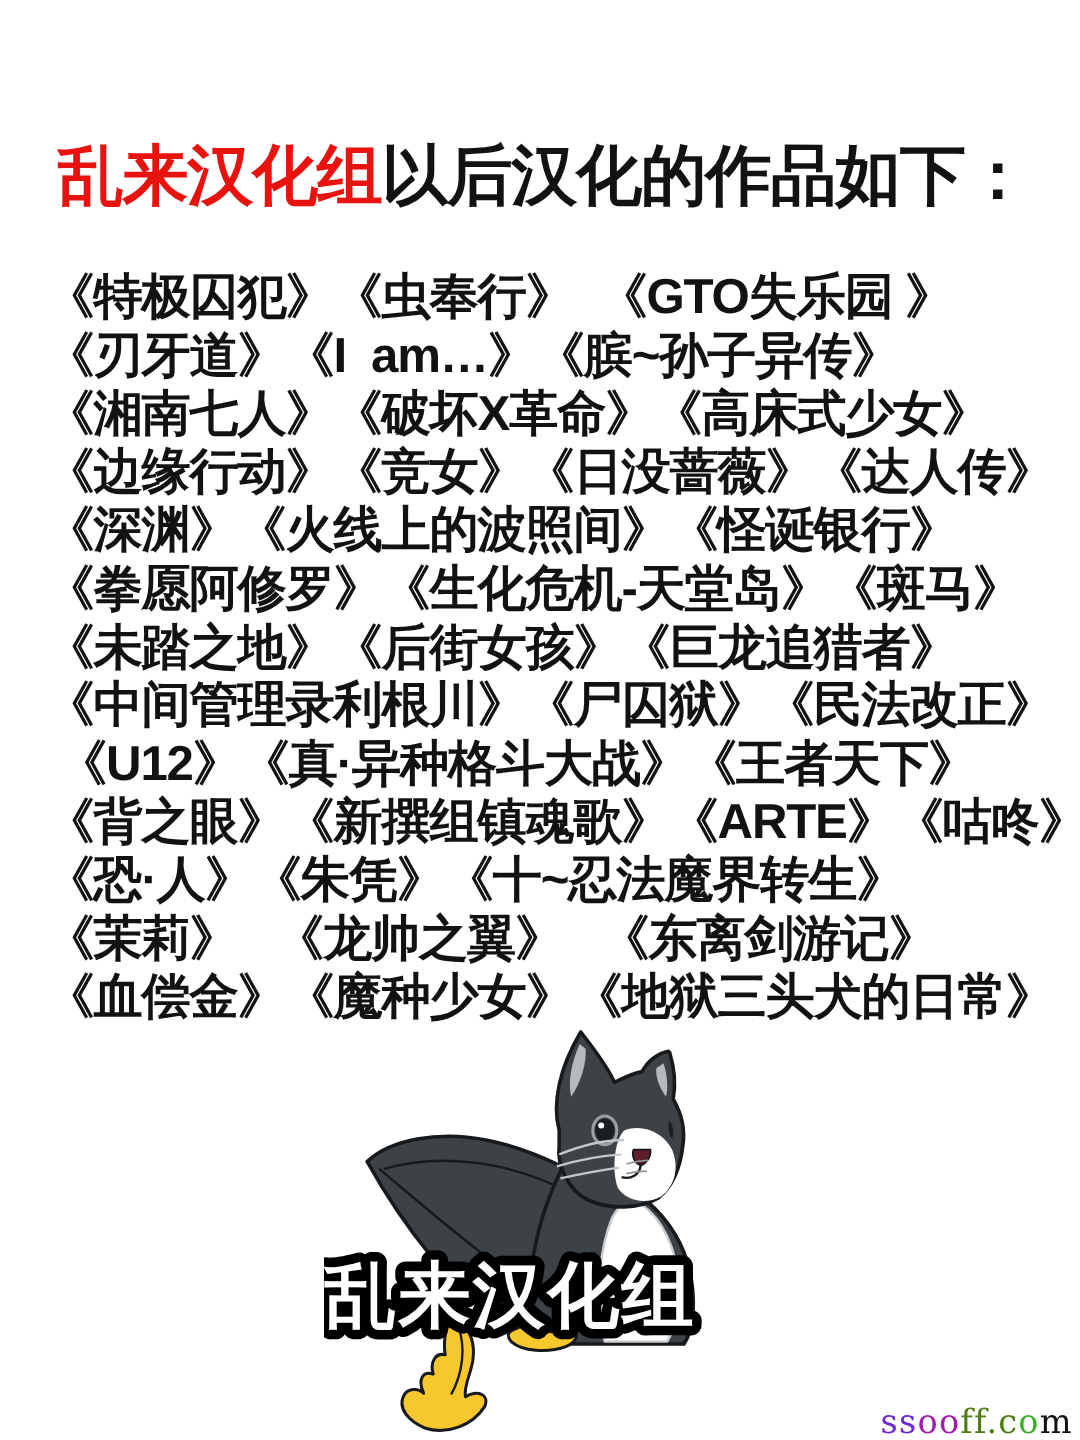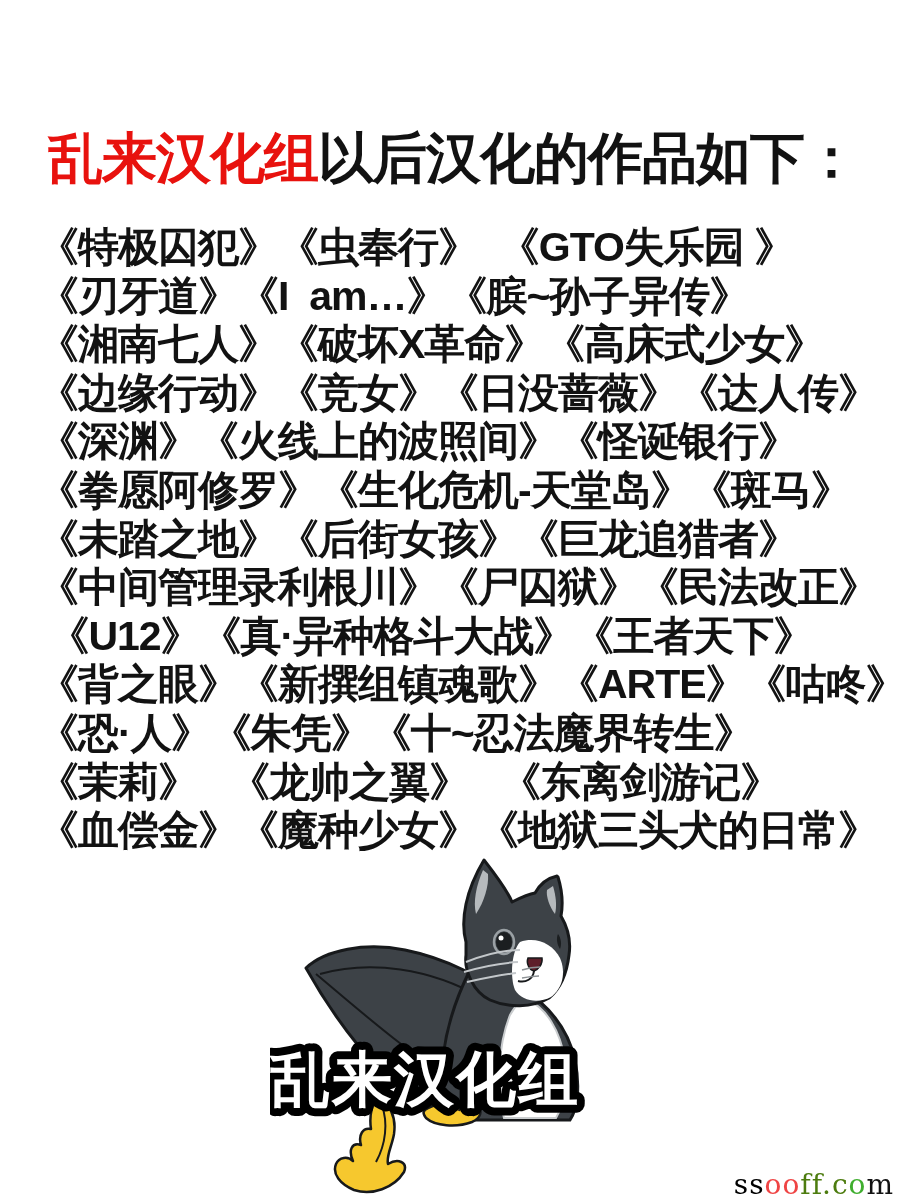--- a/index.html
+++ b/index.html
@@ -1,19 +1,19 @@
 <!DOCTYPE html>
 <html style="--title-red: #e8120e; --text-black: #121212; --watermark-green: #3fae2e; --mascot-body: #3d4247; --mascot-feet: #f6c82e; --nose-maroon: #5e1f2a;"><head>
 <meta charset="utf-8">
 <style>
   html,body{margin:0;padding:0;background:#ffffff;}
   #page{position:relative;width:900px;height:1200px;background:#ffffff;overflow:hidden;
         font-family:"Liberation Sans","DejaVu Sans",sans-serif;color:var(--text-black);}
   .title{position:absolute;left:48px;top:110px;font-size:55px;font-weight:bold;
-         letter-spacing:-1px;white-space:pre;margin-top:12px;}
+         letter-spacing:-1px;white-space:pre;}
   .title .group{color:var(--title-red);}
   .works{position:absolute;left:38px;top:223px;font-size:41px;font-weight:bold;
          line-height:48.6px;white-space:pre;letter-spacing:-1px;}
   .works div{height:48.6px;}
   .mascot{position:absolute;left:270px;top:850px;width:350px;height:345px;}
   .watermark{position:absolute;right:6px;top:1168px;font-family:"DejaVu Serif","Liberation Serif",serif;
              font-size:28px;font-weight:normal;letter-spacing:1px;}
 </style>
 </head>
 <body>
@@ -66,15 +66,15 @@
     <path d="M 264 121 C 263 129 256 133 248 131" fill="none" stroke="#17191b" stroke-width="2"></path>
 
     <path d="M 196 112 C 216 104 234 100 250 100 M 194 122 C 214 116 232 113 248 112
          M 197 132 C 215 128 231 125 246 123" fill="none" stroke="#c3c7ca" stroke-width="2"></path>
     <path d="M 252 120 C 258 118 264 117 270 117 M 252 128 C 258 127 264 126 269 126" fill="none" stroke="#8d9295" stroke-width="1.5"></path>
 
     <text x="155" y="250" text-anchor="middle" font-size="60" font-weight="bold" font-family="Liberation Sans, DejaVu Sans, sans-serif" letter-spacing="2" fill="#000000" stroke="#000000" stroke-width="16" stroke-linejoin="round">乱来汉化组</text>
     <text x="155" y="250" text-anchor="middle" font-size="60" font-weight="bold" font-family="Liberation Sans, DejaVu Sans, sans-serif" letter-spacing="2" fill="#ffffff">乱来汉化组</text>
   </svg>
 
-  <div class="watermark"><span style="color: #000000;">ss</span><span style="color: #ef4444;">oo</span><span style="color: #4d7c0f;">ff.c</span><span style="color: rgb(63, 174, 46);">o</span><span style="color: rgb(18, 18, 18);">m</span></div>
+  <div class="watermark"><span style="color: #6d28d9;">ss</span><span style="color: #a21caf;">oo</span><span style="color: #4d7c0f;">ff.c</span><span style="color: rgb(63, 174, 46);">o</span><span style="color: rgb(18, 18, 18);">m</span></div>
 
 </div>
 
 </body></html>

